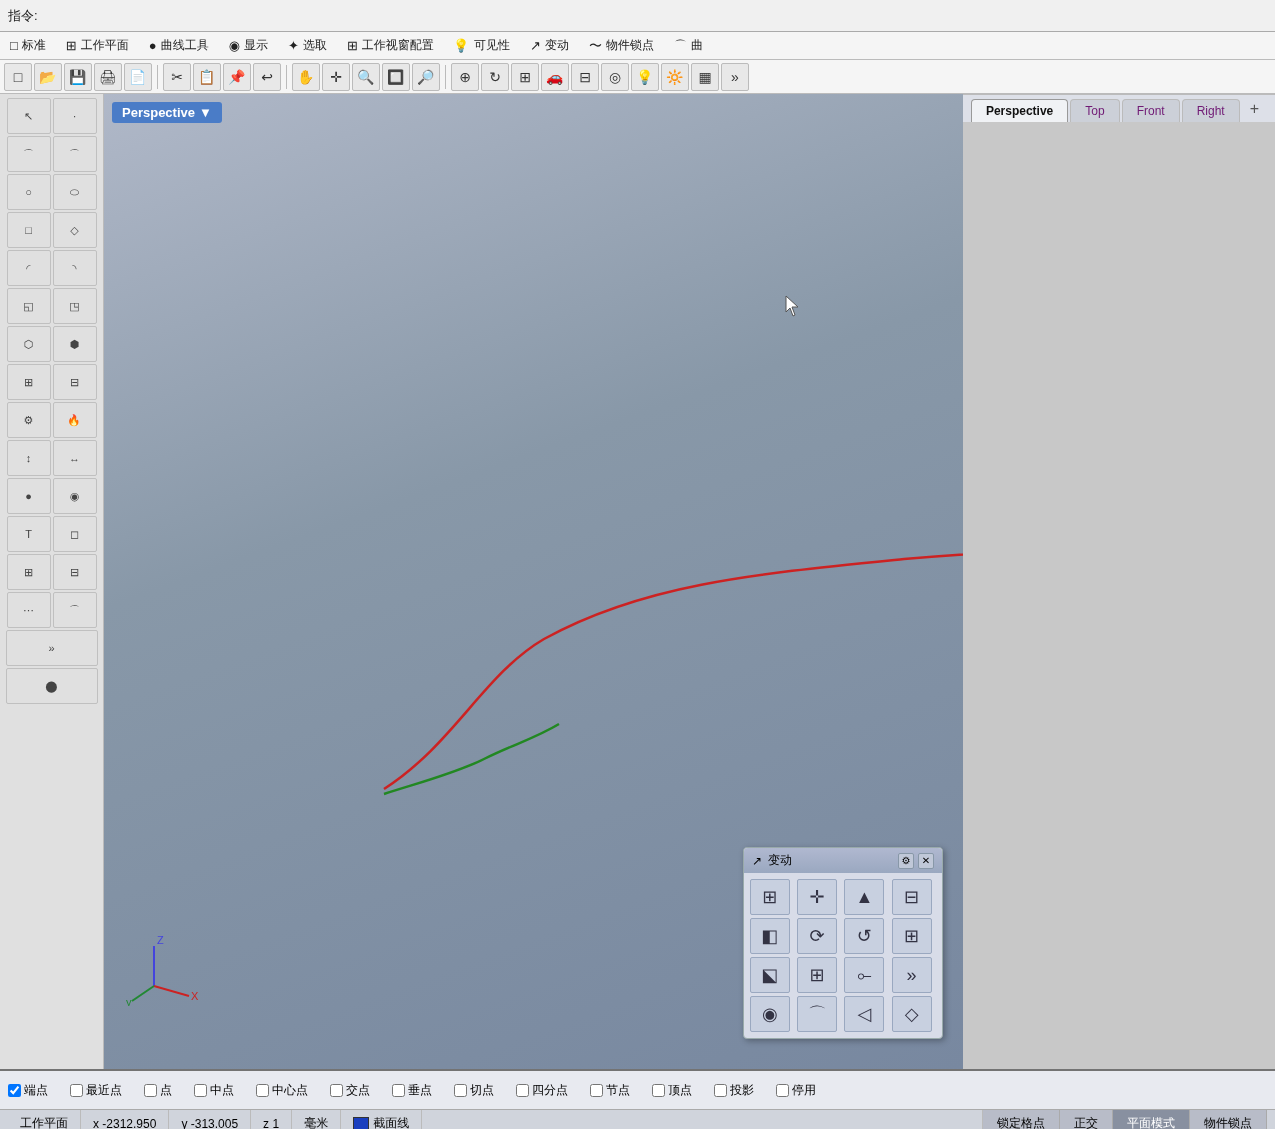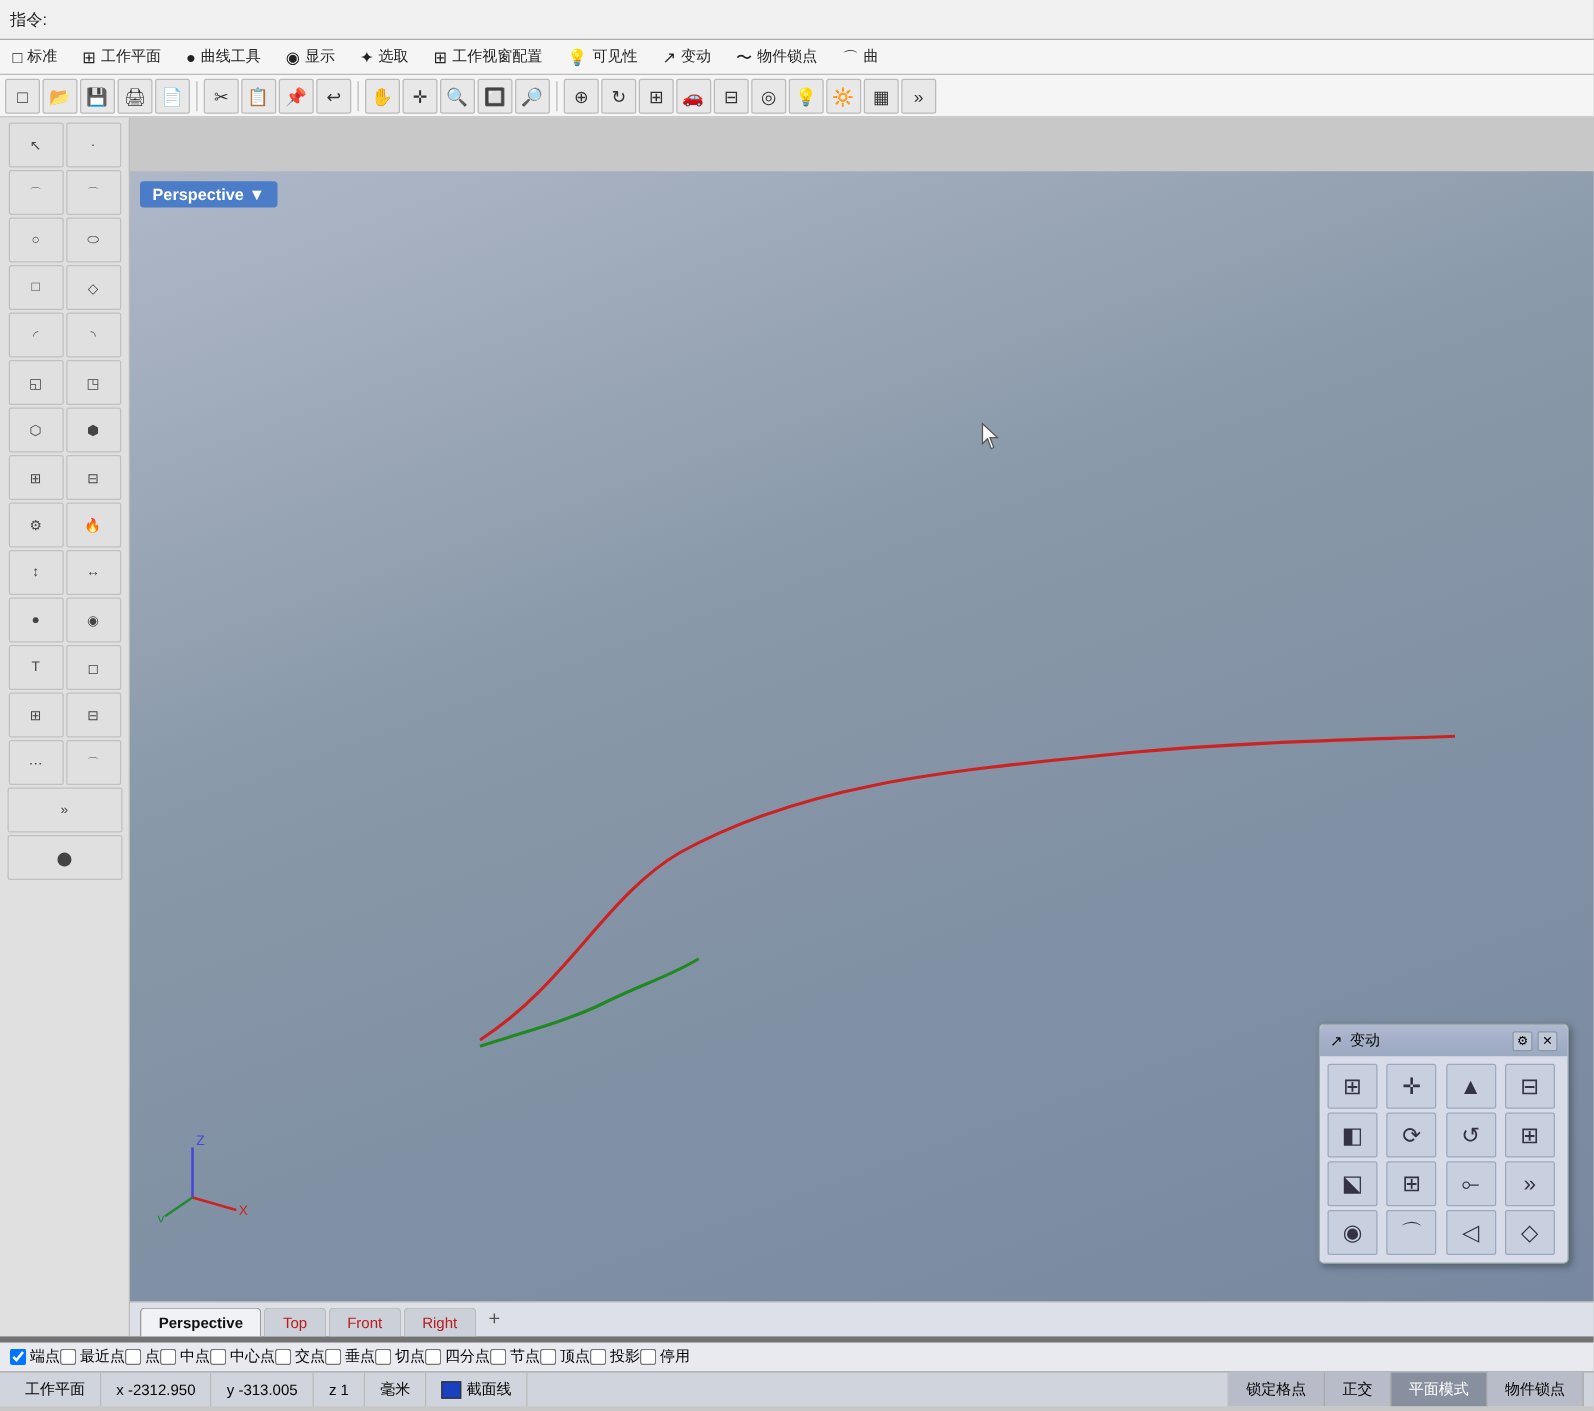--- a/index.html
+++ b/index.html
@@ -99,23 +99,22 @@
       position: relative;
     }
     .lt-btn-wide {
       width: 92px;
     }
 
     
     #viewport-container {
       flex: 1;
       display: flex;
-      flex-direction: column;
+      flex-direction: row;
       position: relative;
-      margin-top: 43px;
     }
     #viewport {
       flex: 1;
       background: linear-gradient(160deg, #b0b8c8 0%, #8898a8 40%, #7888a0 100%);
       position: relative;
       overflow: hidden;
     }
     .view-label-btn {
       position: absolute;
       top: 8px;
@@ -209,46 +208,46 @@
     }
     .vp-tab {
       padding: 4px 14px;
       font-size: 12px;
       cursor: pointer;
       background: #ccd0d8;
       border: 1px solid #bbb;
       border-bottom: none;
       border-radius: 4px 4px 0 0;
       margin-right: 2px;
-      color: #b91c1c;
+      color: #701a75;
     }
     .vp-tab.active {
       background: #f0f2f5;
       border-color: #999;
       font-weight: bold;
       color: #111;
     }
     .vp-tab-add {
       padding: 4px 8px;
       background: transparent;
       border: none;
       font-size: 16px;
       cursor: pointer;
       color: #555;
     }
 
     
     #snap-bar {
-      height: 28px;
+      height: 40px;
       background: #e8eaf0;
-      border-top: 5px solid #737373;
+      border-top: 2px solid #737373;
       display: flex;
       align-items: center;
       padding: 0 8px;
-      gap: 0;
+      gap: 22px;
       font-size: 12px;
       overflow: hidden;
     }
     .snap-item {
       display: flex;
       align-items: center;
       gap: 3px;
       white-space: nowrap;
     }
     .snap-item input[type="checkbox"] { cursor: pointer; }

